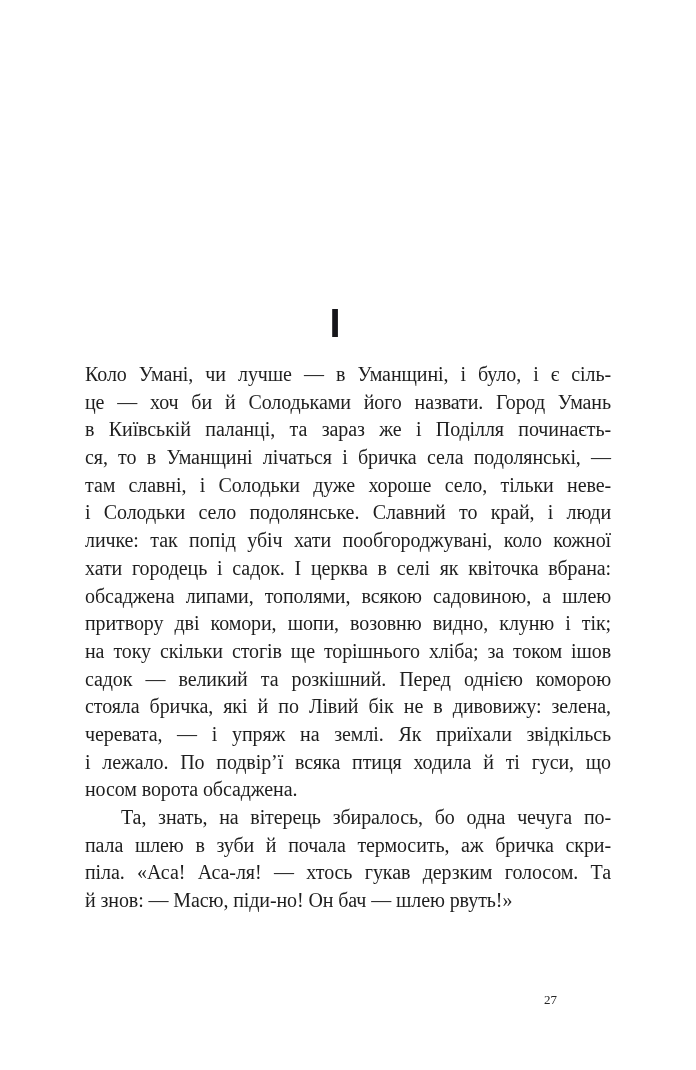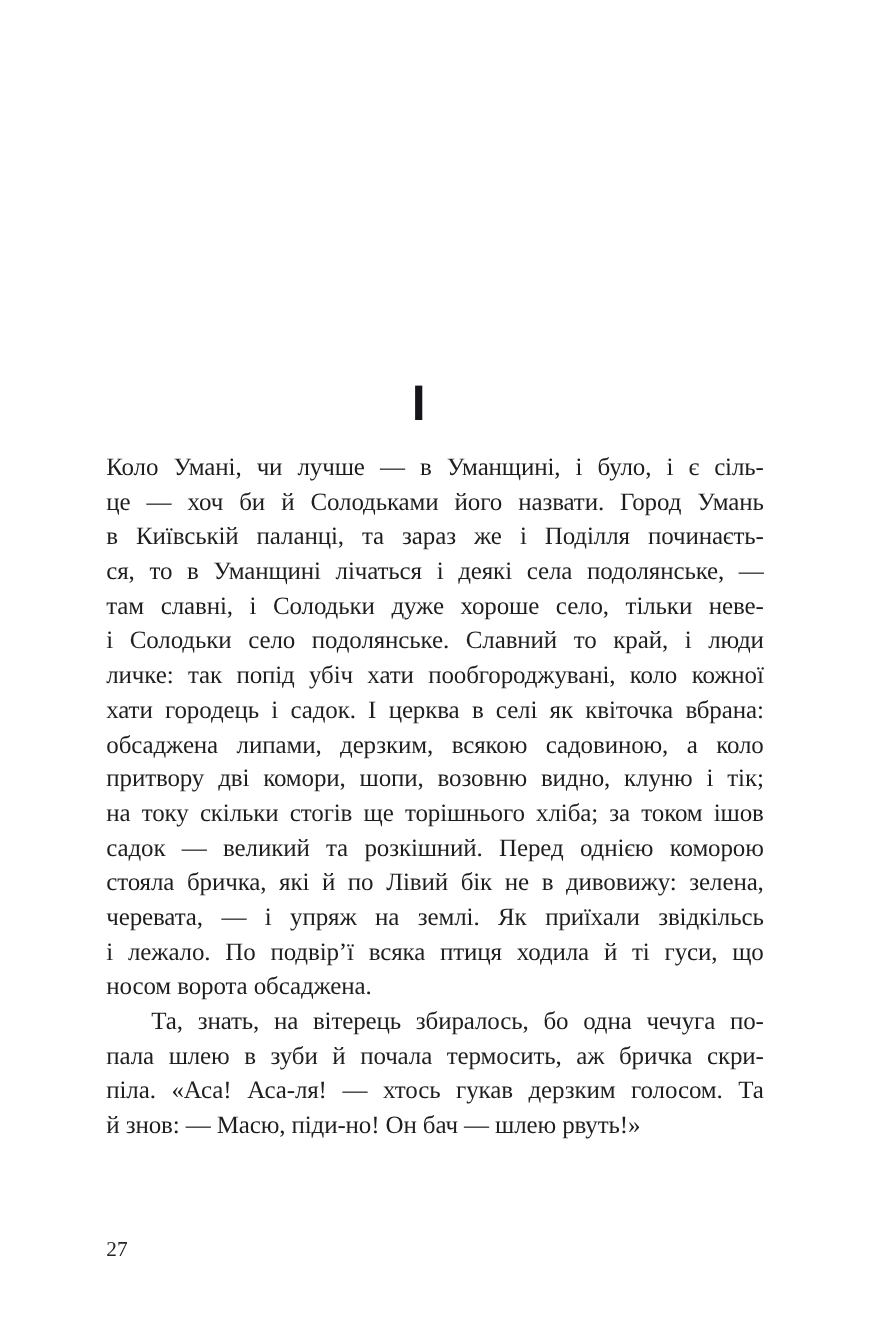--- a/index.html
+++ b/index.html
@@ -48,43 +48,43 @@
     text-align-last: left;
   }
   .line.indent {
     text-indent: 36px;
   }
   .page-number {
     position: absolute;
     top: 988px;
     left: 85px;
     width: 472px;
-    text-align: left;
-    font-size: 17px;
+    text-align: right;
+    font-size: 13px;
     line-height: 24px;
     color: #242424;
   }
 </style>
 </head>
 <body>
 
 <div class="page">
 
   <div class="chapter-heading">І</div>
 
   <div class="text-block">
     <div class="line">Коло Умані, чи лучше — в Уманщині, і було, і є сіль-</div>
     <div class="line">це — хоч би й Солодьками його назвати. Город Умань</div>
     <div class="line">в Київській паланці, та зараз же і Поділля починаєть-</div>
-    <div class="line">ся, то в Уманщині лічаться і деякі села подолянське, —</div>
+    <div class="line">ся, то в Уманщині лічаться і бричка села подолянські, —</div>
     <div class="line">там славні, і Солодьки дуже хороше село, тільки неве-</div>
     <div class="line">і Солодьки село подолянське. Славний то край, і люди</div>
     <div class="line">личке: так попід убіч хати пообгороджувані, коло кожної</div>
     <div class="line">хати городець і садок. І церква в селі як квіточка вбрана:</div>
-    <div class="line">обсаджена липами, дерзким, всякою садовиною, а коло</div>
+    <div class="line">обсаджена липами, тополями, всякою садовиною, а шлею</div>
     <div class="line">притвору дві комори, шопи, возовню видно, клуню і тік;</div>
     <div class="line">на току скільки стогів ще торішнього хліба; за током ішов</div>
     <div class="line">садок — великий та розкішний. Перед однією коморою</div>
     <div class="line">стояла бричка, які й по Лівий бік не в дивовижу: зелена,</div>
     <div class="line">черевата, — і упряж на землі. Як приїхали звідкільсь</div>
     <div class="line">і лежало. По подвір’ї всяка птиця ходила й ті гуси, що</div>
     <div class="line par-end">носом ворота обсаджена.</div>
 
     <div class="line indent">Та, знать, на вітерець збиралось, бо одна чечуга по-</div>
     <div class="line">пала шлею в зуби й почала термосить, аж бричка скри-</div>

